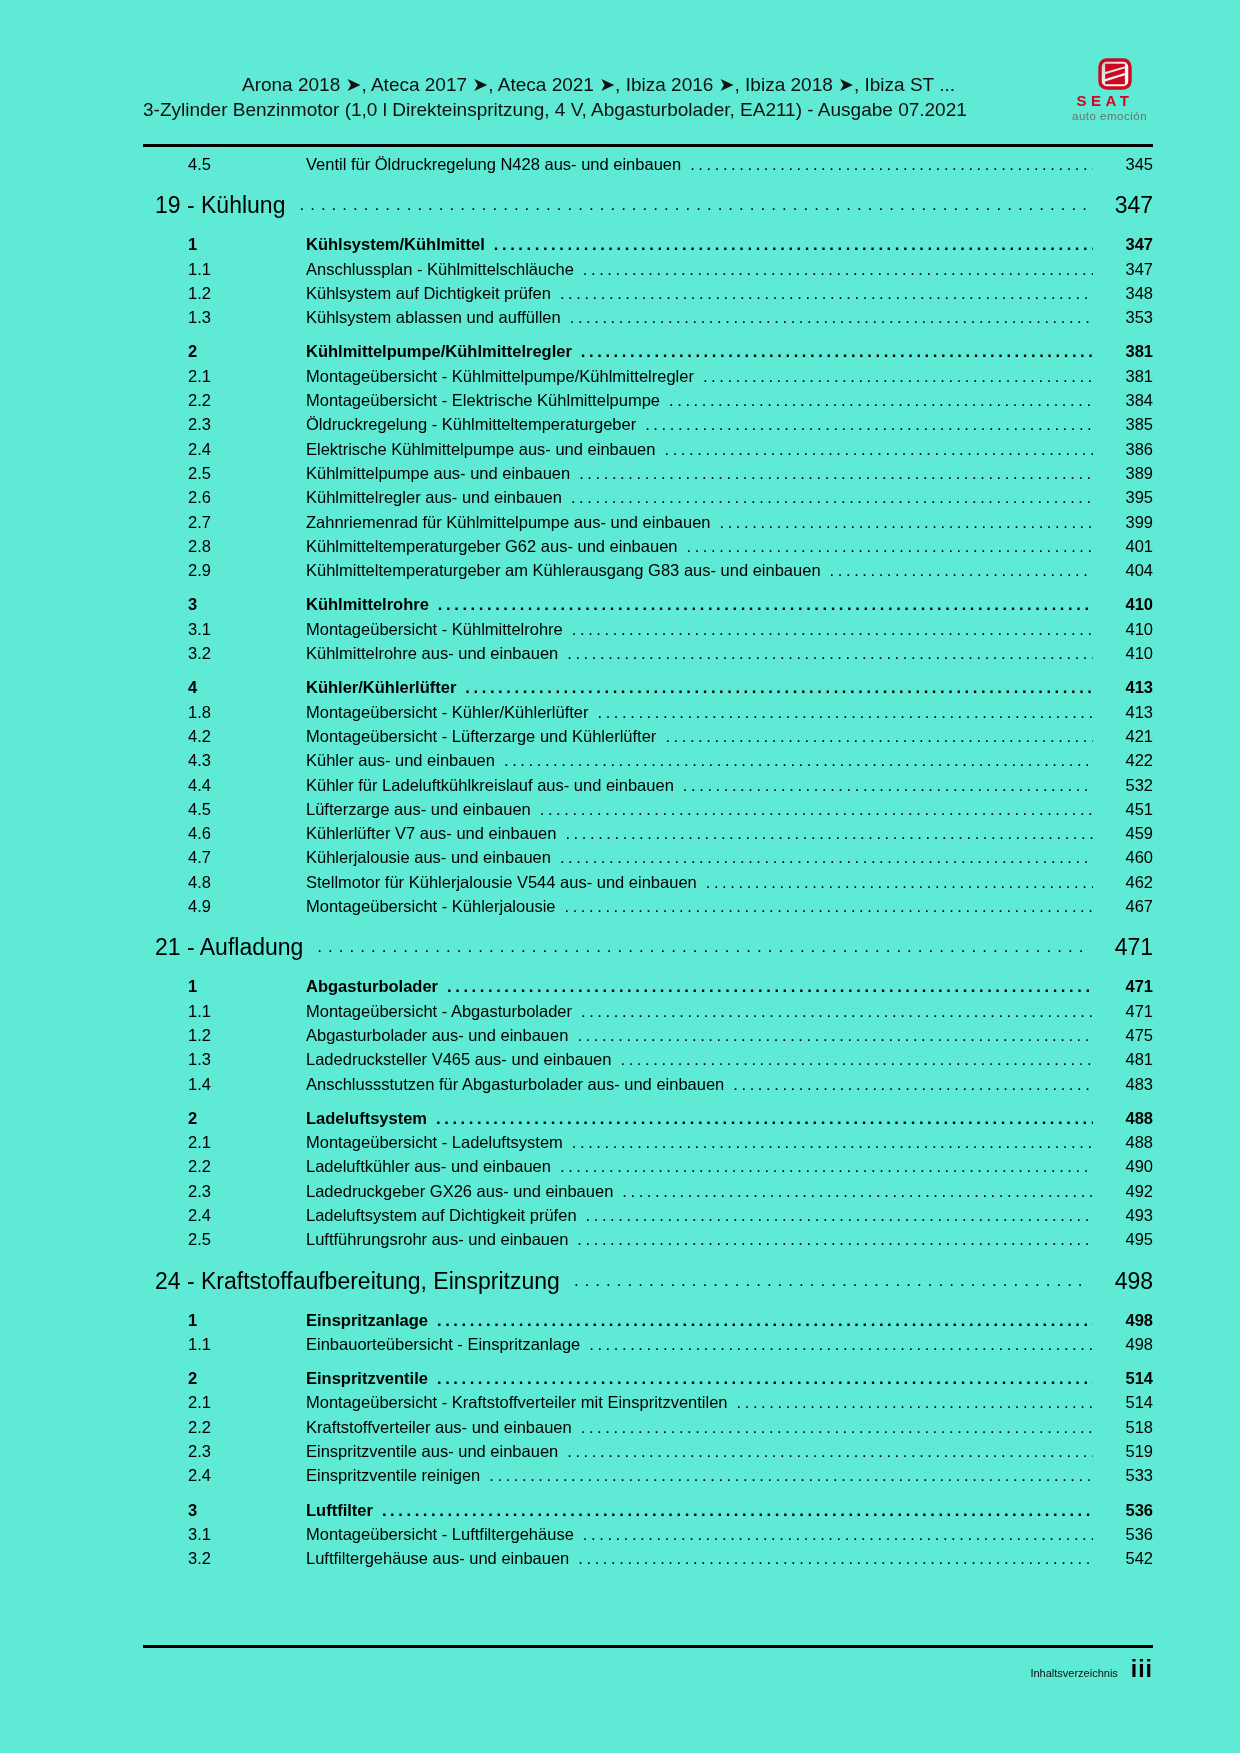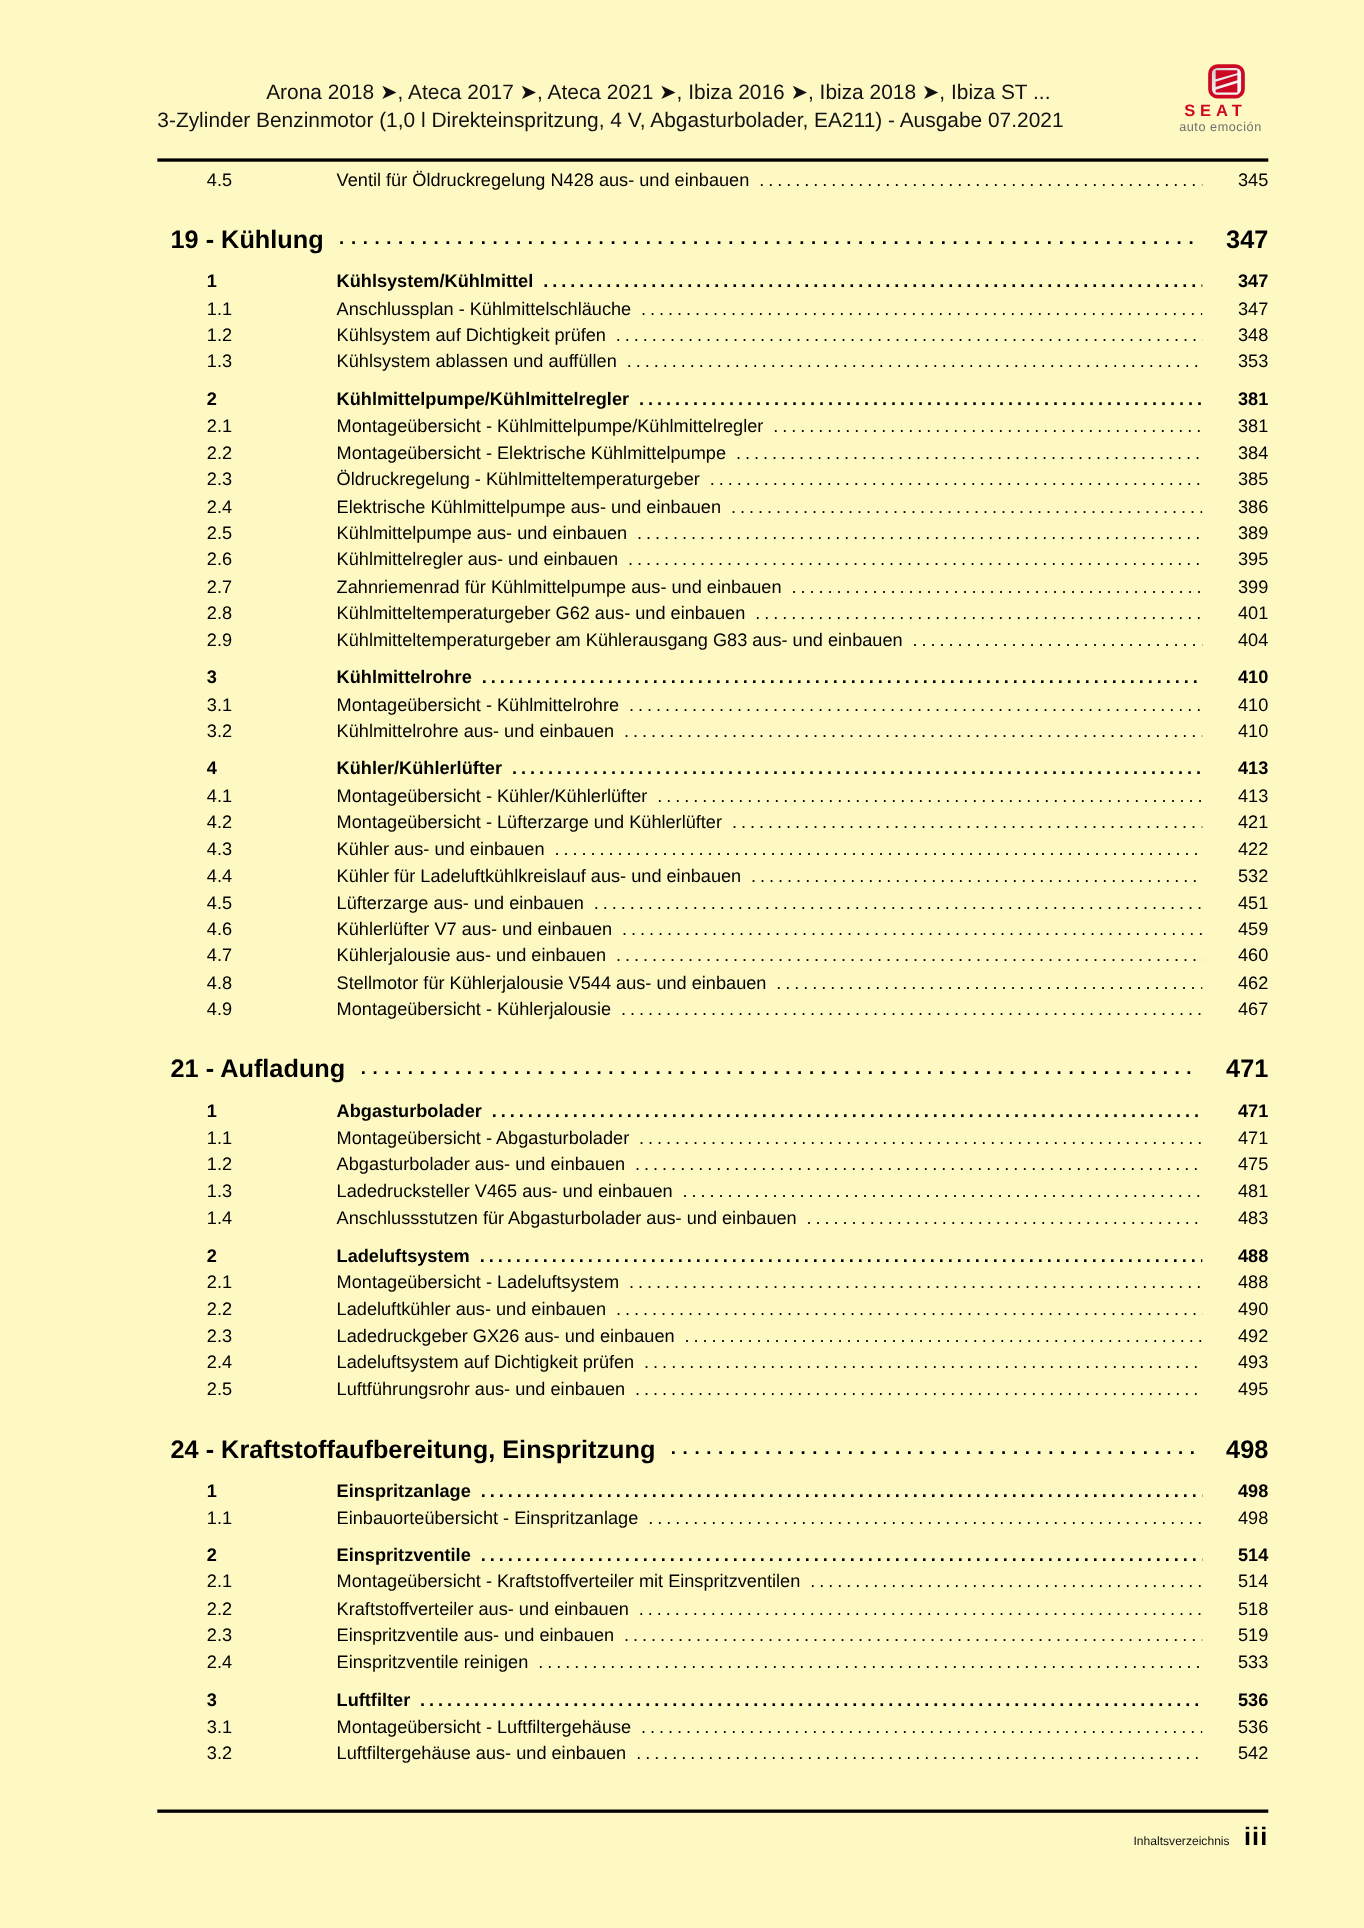--- a/index.html
+++ b/index.html
@@ -2,21 +2,21 @@
 <html><head>
 <meta charset="utf-8">
 <style>
   html,body{margin:0;padding:0;background:#ffffff;}
   body{
     width:1240px;height:1753px;
     font-family:"Liberation Sans",sans-serif;
     color:#000;
     -webkit-font-smoothing:antialiased;
   }
-  .page{position:relative;width:1240px;height:1753px;background:#fef9c3;overflow:hidden;}
+  .page{position:relative;width:1240px;height:1753px;background:#5eead4;overflow:hidden;}
 
   
   .header-text{
     position:absolute;top:72px;left:143px;width:812px;
     text-align:right;font-size:19px;line-height:25px;color:#111;
     white-space:nowrap;
   }
   .logo{position:absolute;top:58px;left:1072px;width:86px;text-align:left;}
   .logo .emblem{display:block;margin:0 auto;}
   .logo-word{font-size:15px;font-weight:bold;color:#cc0823;letter-spacing:4.5px;margin-top:2px;text-indent:4.5px;}
@@ -37,22 +37,22 @@
   .entry-title{flex:none;white-space:nowrap;margin-left:48px;}
   .leader{
     flex:1;overflow:hidden;white-space:nowrap;
     margin:0 10px 0 9px;letter-spacing:3.6px;
     min-width:0;
   }
   .entry-page{flex:none;width:50px;text-align:right;}
 
   .chapter-row{
     display:flex;align-items:flex-start;
-    font-size:23px;font-weight:bold;line-height:34px;height:34px;
-    margin-top:24px;margin-bottom:7px;
+    font-size:23px;font-weight:normal;line-height:34px;height:34px;
+    margin-top:12px;margin-bottom:7px;
   }
   .chapter-heading{flex:none;padding-left:12px;white-space:nowrap;}
   .chapter-row .leader{font-size:17px;letter-spacing:6px;margin:0 10px 0 14px;}
   .chapter-page{flex:none;width:54px;text-align:right;}
 
   
   .footer{
     position:absolute;top:1654px;left:143px;width:1010px;
     text-align:right;line-height:30px;white-space:nowrap;
   }
@@ -203,21 +203,21 @@
         <span class="leader">............................................................................................................................................................................................................................</span>
         <span class="entry-page">410</span>
       </div>
       <div class="entry-row bold">
         <span class="entry-num">4</span>
         <span class="entry-title">Kühler/Kühlerlüfter</span>
         <span class="leader">............................................................................................................................................................................................................................</span>
         <span class="entry-page">413</span>
       </div>
       <div class="entry-row">
-        <span class="entry-num">4.1</span>
+        <span class="entry-num">1.8</span>
         <span class="entry-title">Montageübersicht - Kühler/Kühlerlüfter</span>
         <span class="leader">............................................................................................................................................................................................................................</span>
         <span class="entry-page">413</span>
       </div>
       <div class="entry-row">
         <span class="entry-num">4.2</span>
         <span class="entry-title">Montageübersicht - Lüfterzarge und Kühlerlüfter</span>
         <span class="leader">............................................................................................................................................................................................................................</span>
         <span class="entry-page">421</span>
       </div>

